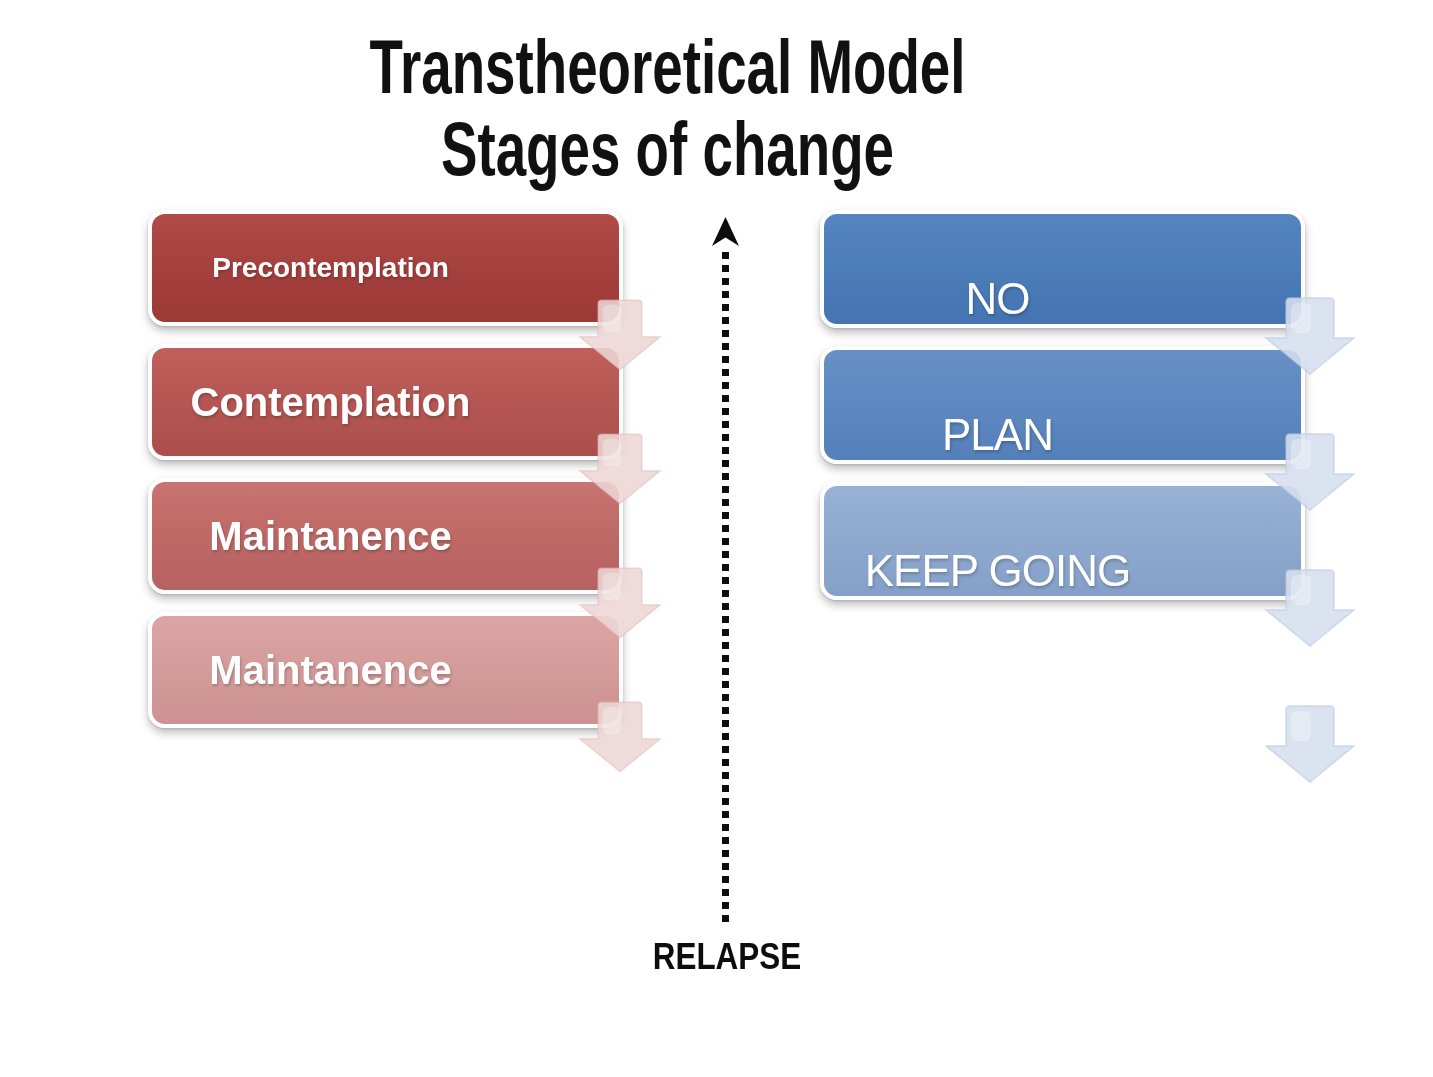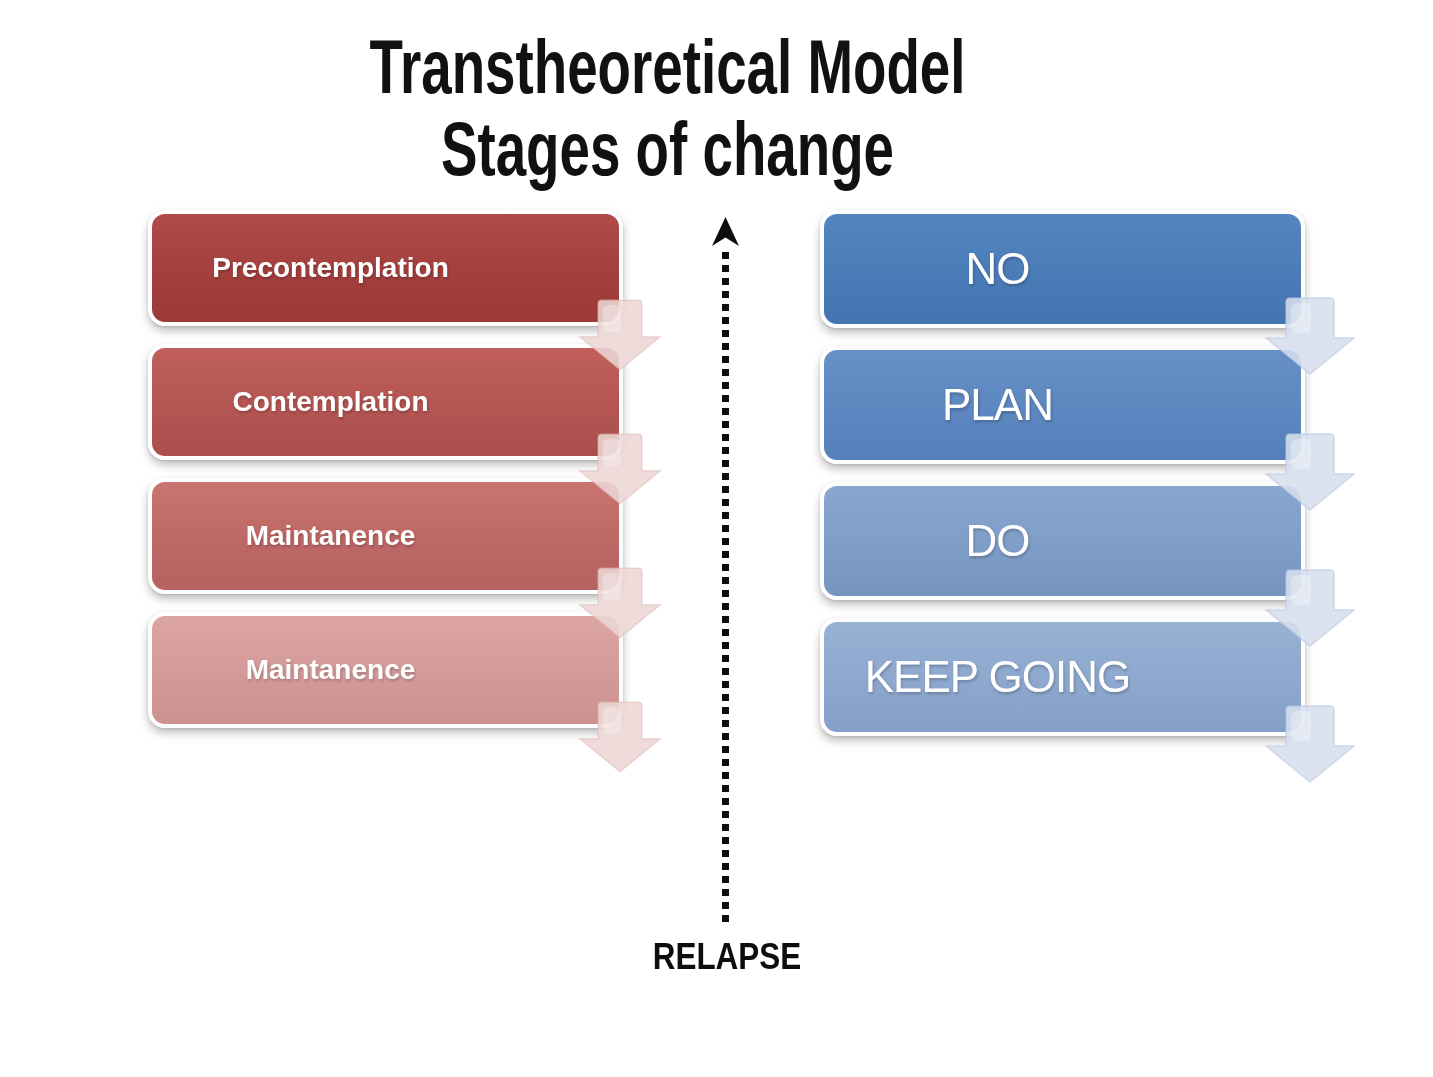--- a/index.html
+++ b/index.html
@@ -35,27 +35,27 @@
     width:100%;
     border:4px solid #ffffff;
     border-radius:17px;
     box-shadow:0 5px 9px rgba(130,130,130,0.50), 0 1px 2px rgba(160,160,160,0.45);
     display:flex;
     align-items:center;
     justify-content:center;
     color:#ffffff;
   }
   .col-left .box{height:116px;margin-bottom:18px;padding-right:110px;}
-  .col-right .box{height:118px;margin-bottom:18px;padding-right:130px;}
+  .col-right .box{height:118px;margin-bottom:18px;padding-right:130px;align-items:flex-end;}
 
   .box-label{
     text-shadow:1px 2px 3px rgba(0,0,0,0.22);
     white-space:nowrap;
   }
-  .col-left .box-label{font-weight:bold;font-size:28px;}
+  .col-left .box-label{font-weight:bold;font-size:40px;}
   .col-left .box:first-child .box-label{font-size:28px;}
   .col-right .box-label{font-weight:normal;font-size:44px;letter-spacing:-1px;}
 
   .l1{background:linear-gradient(180deg,#b04b48 0%,#a5413f 45%,#9c3a38 100%);}
   .l2{background:linear-gradient(180deg,#c05f5c 0%,#b65754 45%,#ab4e4c 100%);}
   .l3{background:linear-gradient(180deg,#ca7472 0%,#c06a68 45%,#b66260 100%);}
   .l4{background:linear-gradient(180deg,#d38d8b 0%,#cb8280 45%,#c27977 100%);}
   .l5{background:linear-gradient(180deg,#dca5a3 0%,#d49c9a 45%,#cc9190 100%);}
 
   .r1{background:linear-gradient(180deg,#5585c1 0%,#4c7eba 45%,#4474b1 100%);}
@@ -112,23 +112,20 @@
     </div>
   </div>
 
   <div class="col col-right">
     <div class="box r1">
       <span class="box-label">NO</span>
     </div>
     <div class="box r2">
       <span class="box-label">PLAN</span>
     </div>
-    <div class="box r4">
-      <span class="box-label">DO</span>
-    </div>
     <div class="box r5">
       <span class="box-label">KEEP GOING</span>
     </div>
   </div>
 
   <svg class="down-arrow pink pa1" viewBox="0 0 92 80">
     <path d="M26,2 H66 Q70,2 70,6 V42 H90 L46,78 L2,42 H22 V6 Q22,2 26,2 Z" fill="#ecd6d5" fill-opacity="0.88" stroke="#dcb9b8" stroke-opacity="0.55" stroke-width="1.5"></path>
     <rect x="27" y="7" width="20" height="30" rx="6" fill="#ffffff" fill-opacity="0.30"></rect>
   </svg>
   <svg class="down-arrow pink pa2" viewBox="0 0 92 80">

